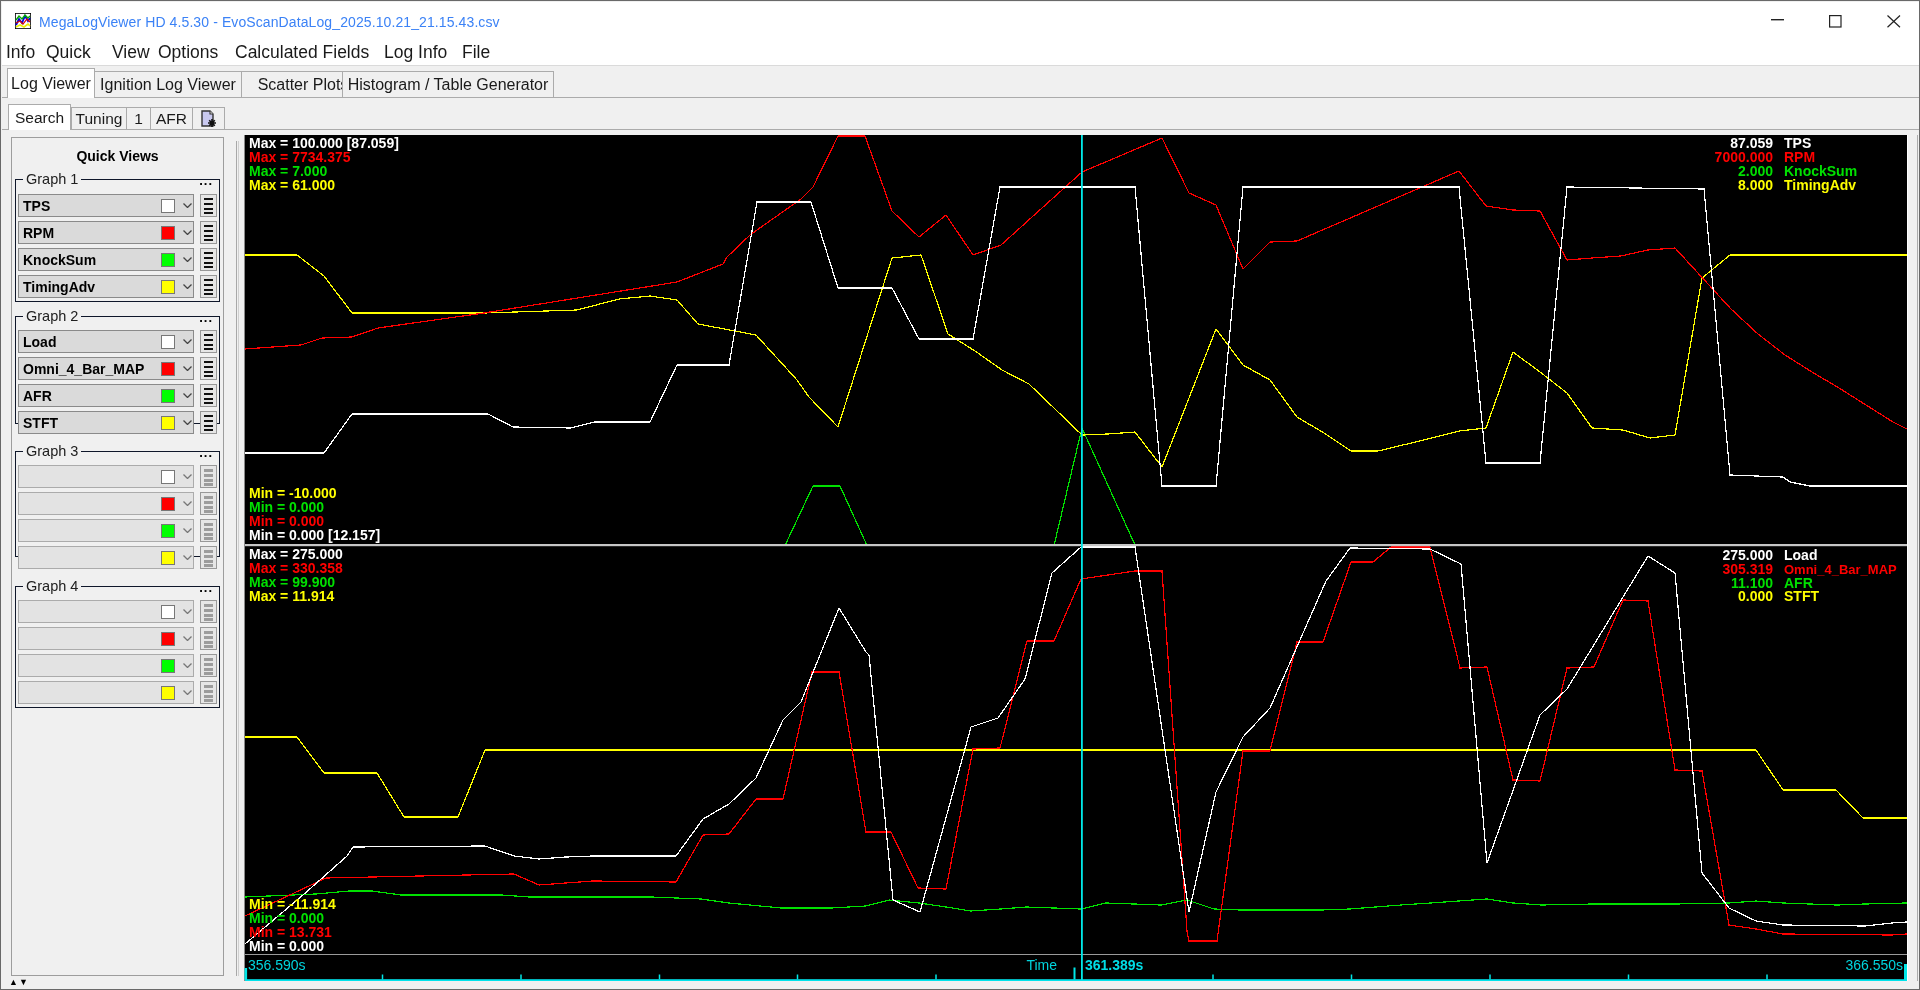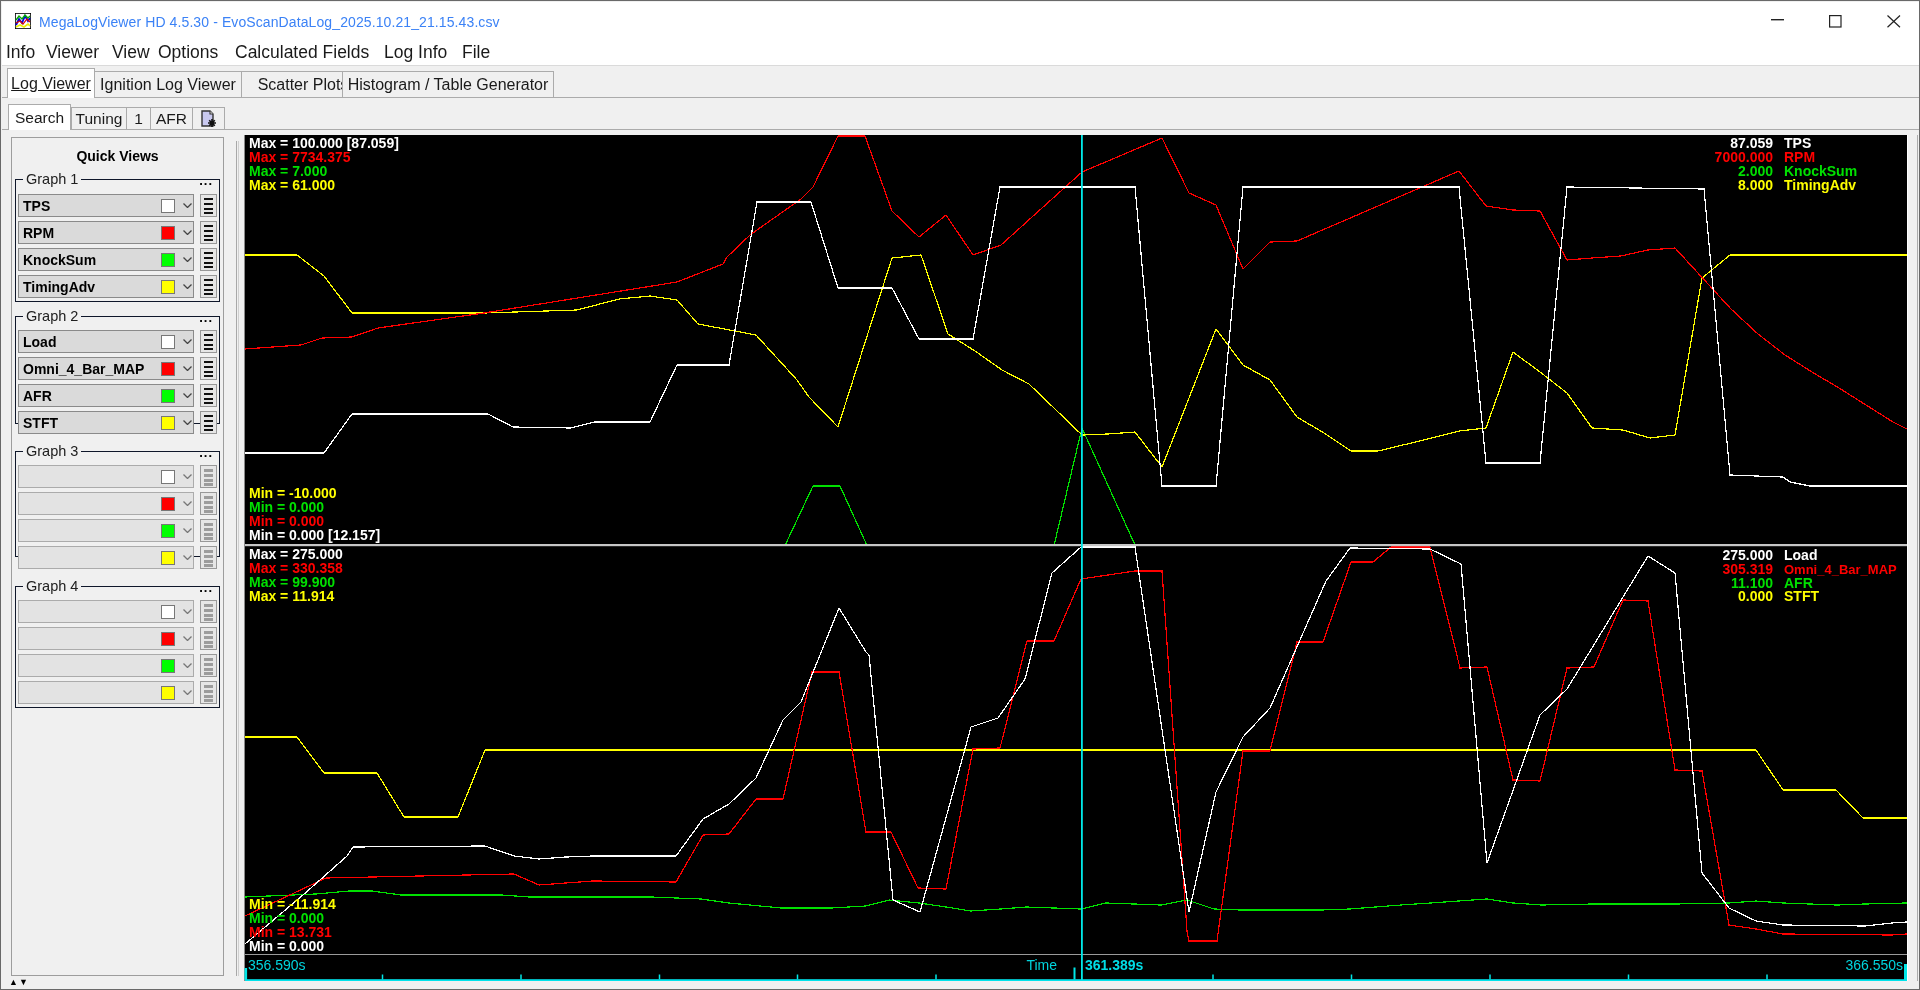--- a/index.html
+++ b/index.html
@@ -64,29 +64,29 @@
       </svg>
     <svg class="abs" style="left:1827px;top:13px" width="13" height="13">
         <rect x="0.6" y="0.6" width="11.4" height="11.4" fill="none" stroke="#222" stroke-width="1.2"></rect>
       </svg>
     <svg class="abs" style="left:1885px;top:13px" width="14" height="13">
       <path d="M0.5,0.5 L13,12.2 M13,0.5 L0.5,12.2" stroke="#222" stroke-width="1.2" fill="none"></path>
       </svg>
   </div>
   <div id="menubar">
     <span class="menu" style="left:4px">Info</span>
-    <span class="menu" style="left:44px">Viewer</span>
+    <span class="menu" style="left:44px">Quick</span>
     <span class="menu" style="left:110px">View</span>
     <span class="menu" style="left:156px">Options</span>
     <span class="menu" style="left:233px">Calculated Fields</span>
     <span class="menu" style="left:382px">Log Info</span>
     <span class="menu" style="left:460px">File</span>
   </div>
   <div id="tabrow1">
-    <div class="tab1 active" style="left:5px;top:1px;width:88px;height:30px;line-height:29px;text-decoration:underline;">Log Viewer</div>
+    <div class="tab1 active" style="left:5px;top:1px;width:88px;height:30px;line-height:29px;">Log Viewer</div>
     <div class="tab1" style="left:92px;top:4px;width:148px;height:27px;line-height:26px;">Ignition Log Viewer</div>
     <div class="tab1" style="left:239px;top:4px;width:124px;height:27px;line-height:26px;">Scatter Plots</div>
     <div class="tab1" style="left:340px;top:4px;width:212px;height:27px;line-height:26px;">Histogram / Table Generator</div>
   </div>
   <div id="tabline1"></div>
   <div id="tabrow2">
     <div class="tab2 active" style="left:6px;top:6px;width:63px;height:26px;line-height:25px;">Search</div>
     <div class="tab2" style="left:69px;top:9px;width:56px;height:23px;line-height:22px;">Tuning</div>
     <div class="tab2" style="left:124px;top:9px;width:25px;height:23px;line-height:22px;">1</div>
     <div class="tab2" style="left:148px;top:9px;width:43px;height:23px;line-height:22px;">AFR</div>

